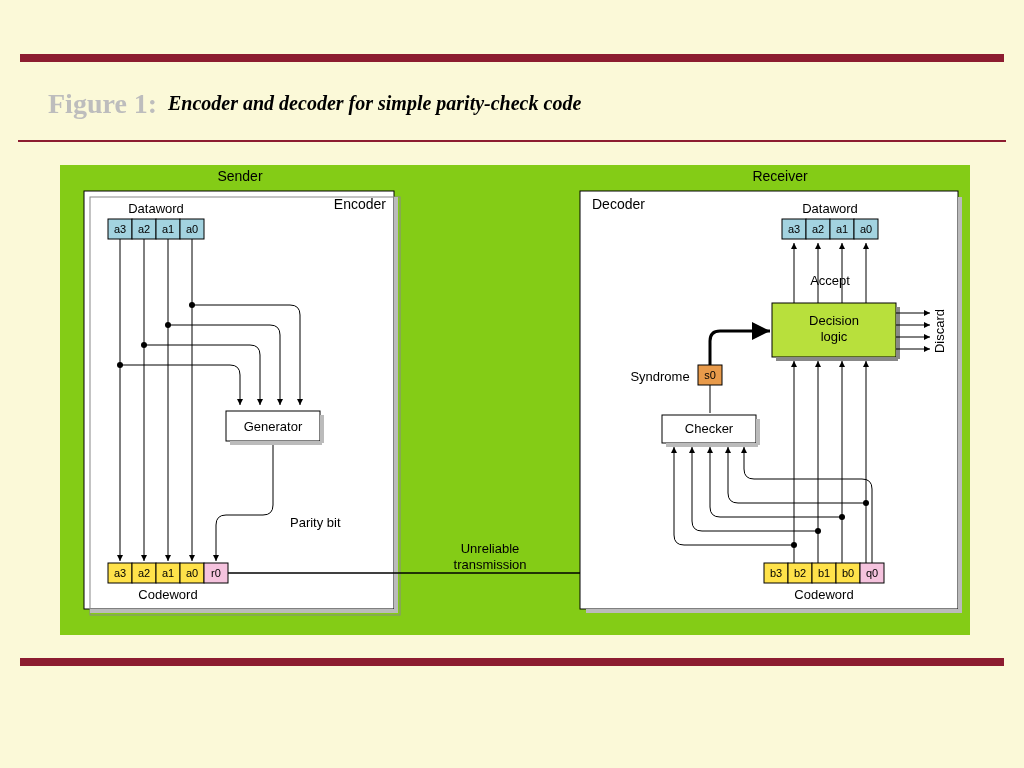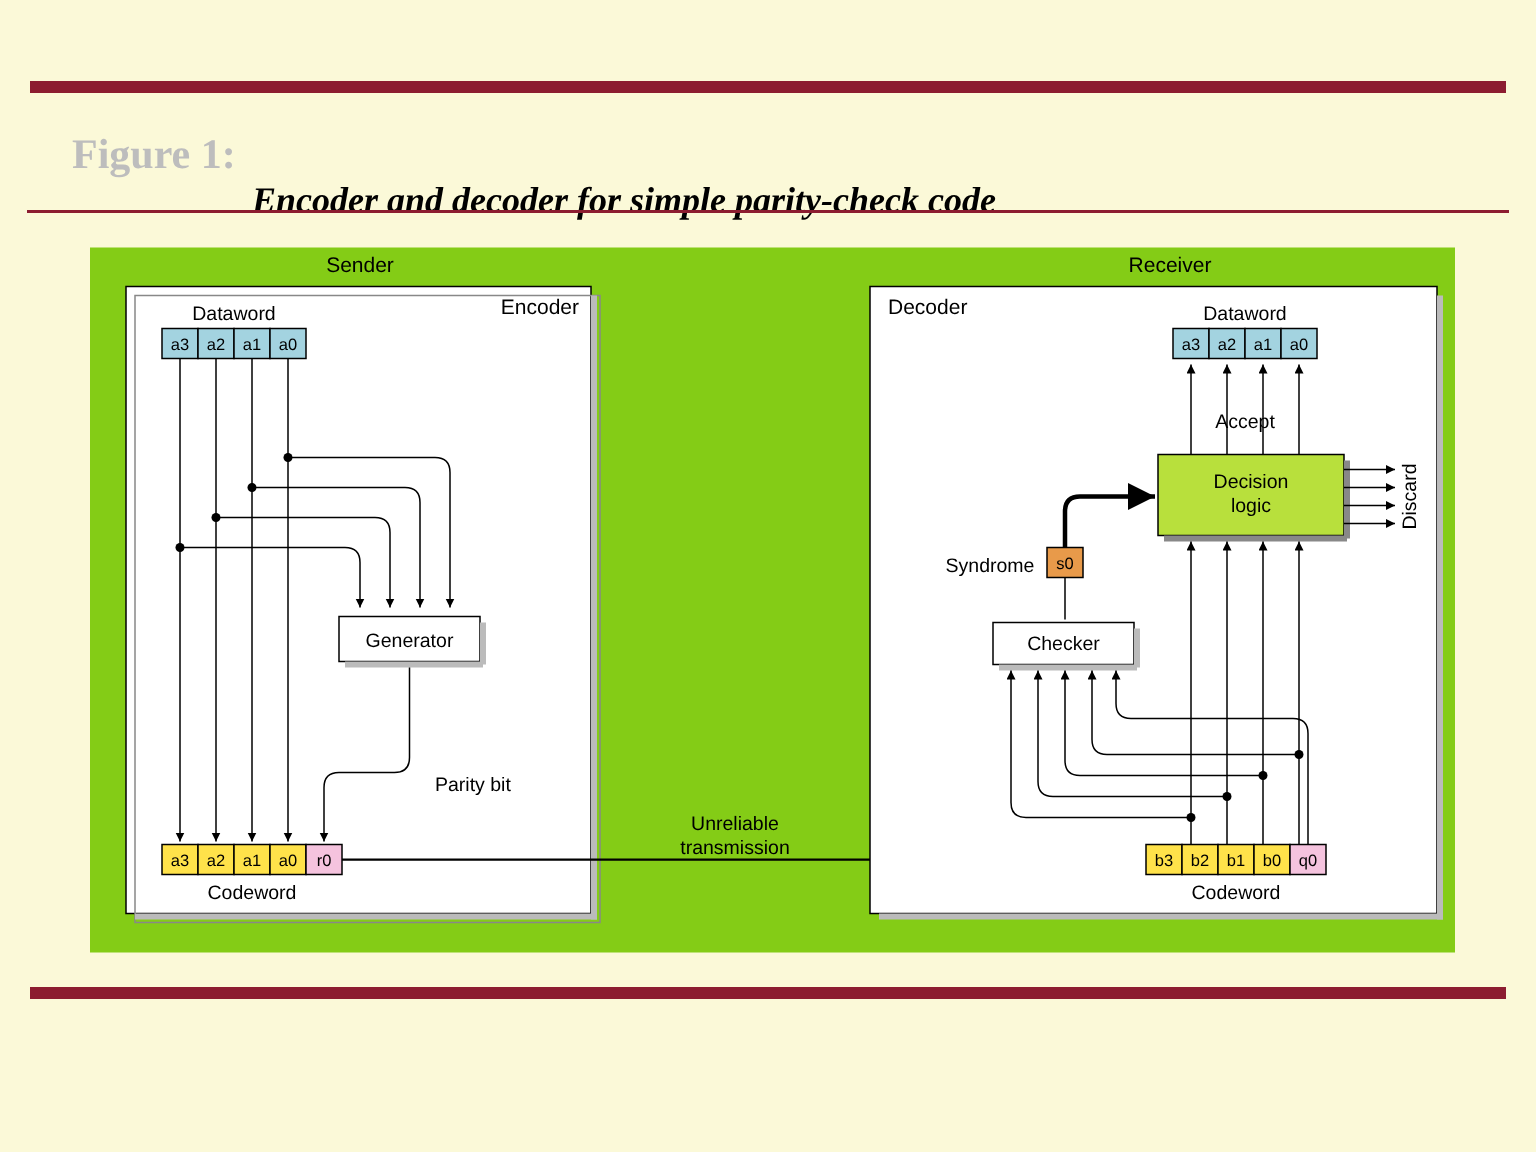--- a/index.html
+++ b/index.html
@@ -1,19 +1,19 @@
 <!DOCTYPE html>
 <html><head>
 <meta charset="utf-8">
 <style>
   html,body{margin:0;padding:0;width:1024px;height:768px;background:#fbf9d8;font-family:Georgia,'Times New Roman',serif;}
   .page{position:relative;width:1024px;height:564px;}
   .top-rule{position:absolute;left:20px;right:20px;top:54px;height:8px;background:#8c1d30;}
   .figure-label{position:absolute;left:48px;top:88px;font-size:28px;font-weight:bold;color:#bdbdbd;}
-  .figure-caption{position:absolute;left:168px;top:92px;font-size:24px;font-style:italic;font-weight:bold;color:#000;margin-top:29px;}
+  .figure-caption{position:absolute;left:168px;top:92px;font-size:20px;font-style:italic;font-weight:bold;color:#000;}
   .mid-rule{position:absolute;left:18px;right:18px;top:140px;height:2px;background:#8c1d30;}
   .bottom-rule{position:absolute;left:20px;right:20px;top:658px;height:8px;background:#8c1d30;}
   .diagram{position:absolute;left:60px;top:165px;width:910px;height:470px;background:#84cc16;}
   svg{width:910px;height:470px;}
   .box-label{font-family:Arial,Helvetica,sans-serif;font-size:14px;fill:#000;}
   .small-label{font-family:Arial,Helvetica,sans-serif;font-size:13px;fill:#000;}
   .bit{font-family:Arial,Helvetica,sans-serif;font-size:11px;fill:#000;}
 </style>
 </head>
 <body>

